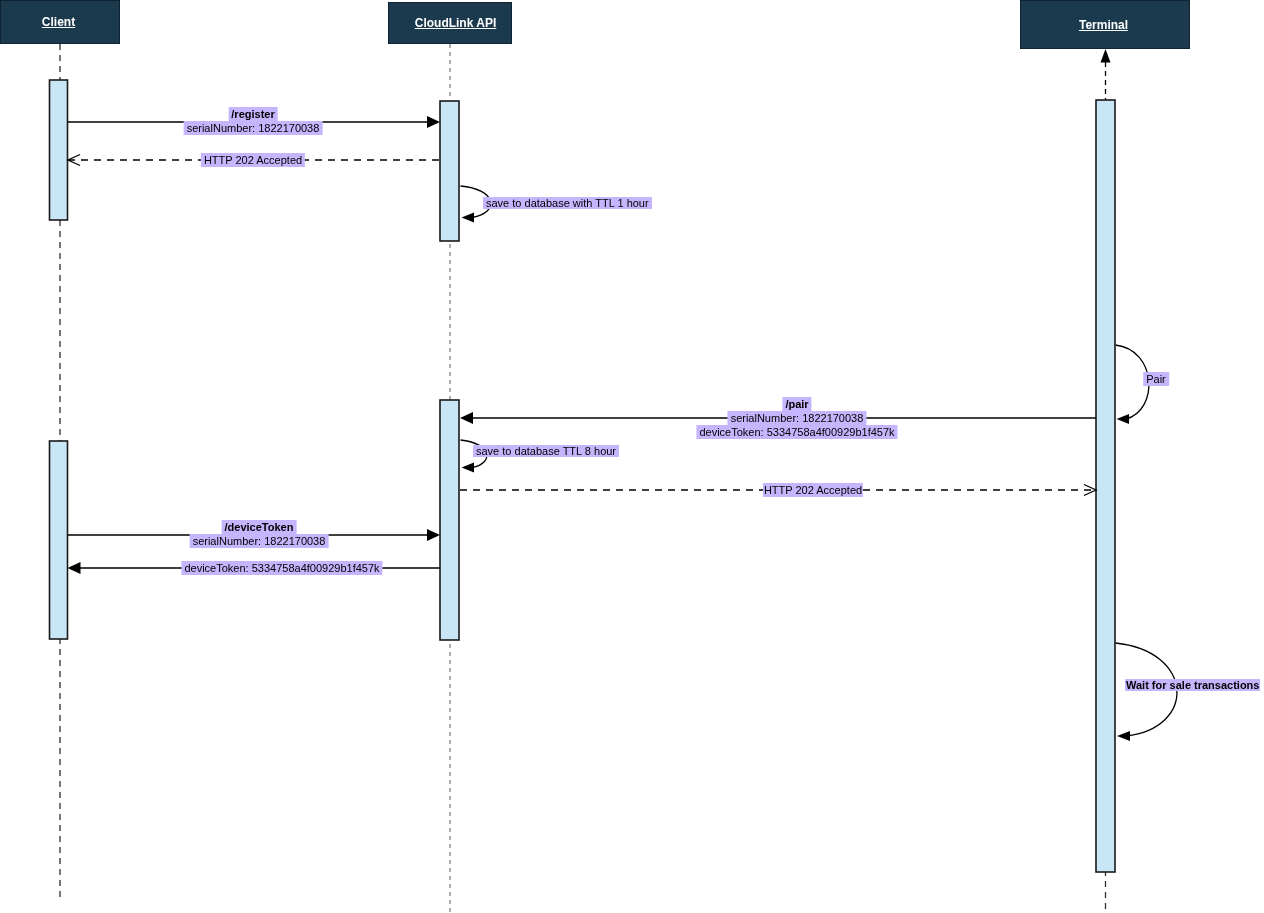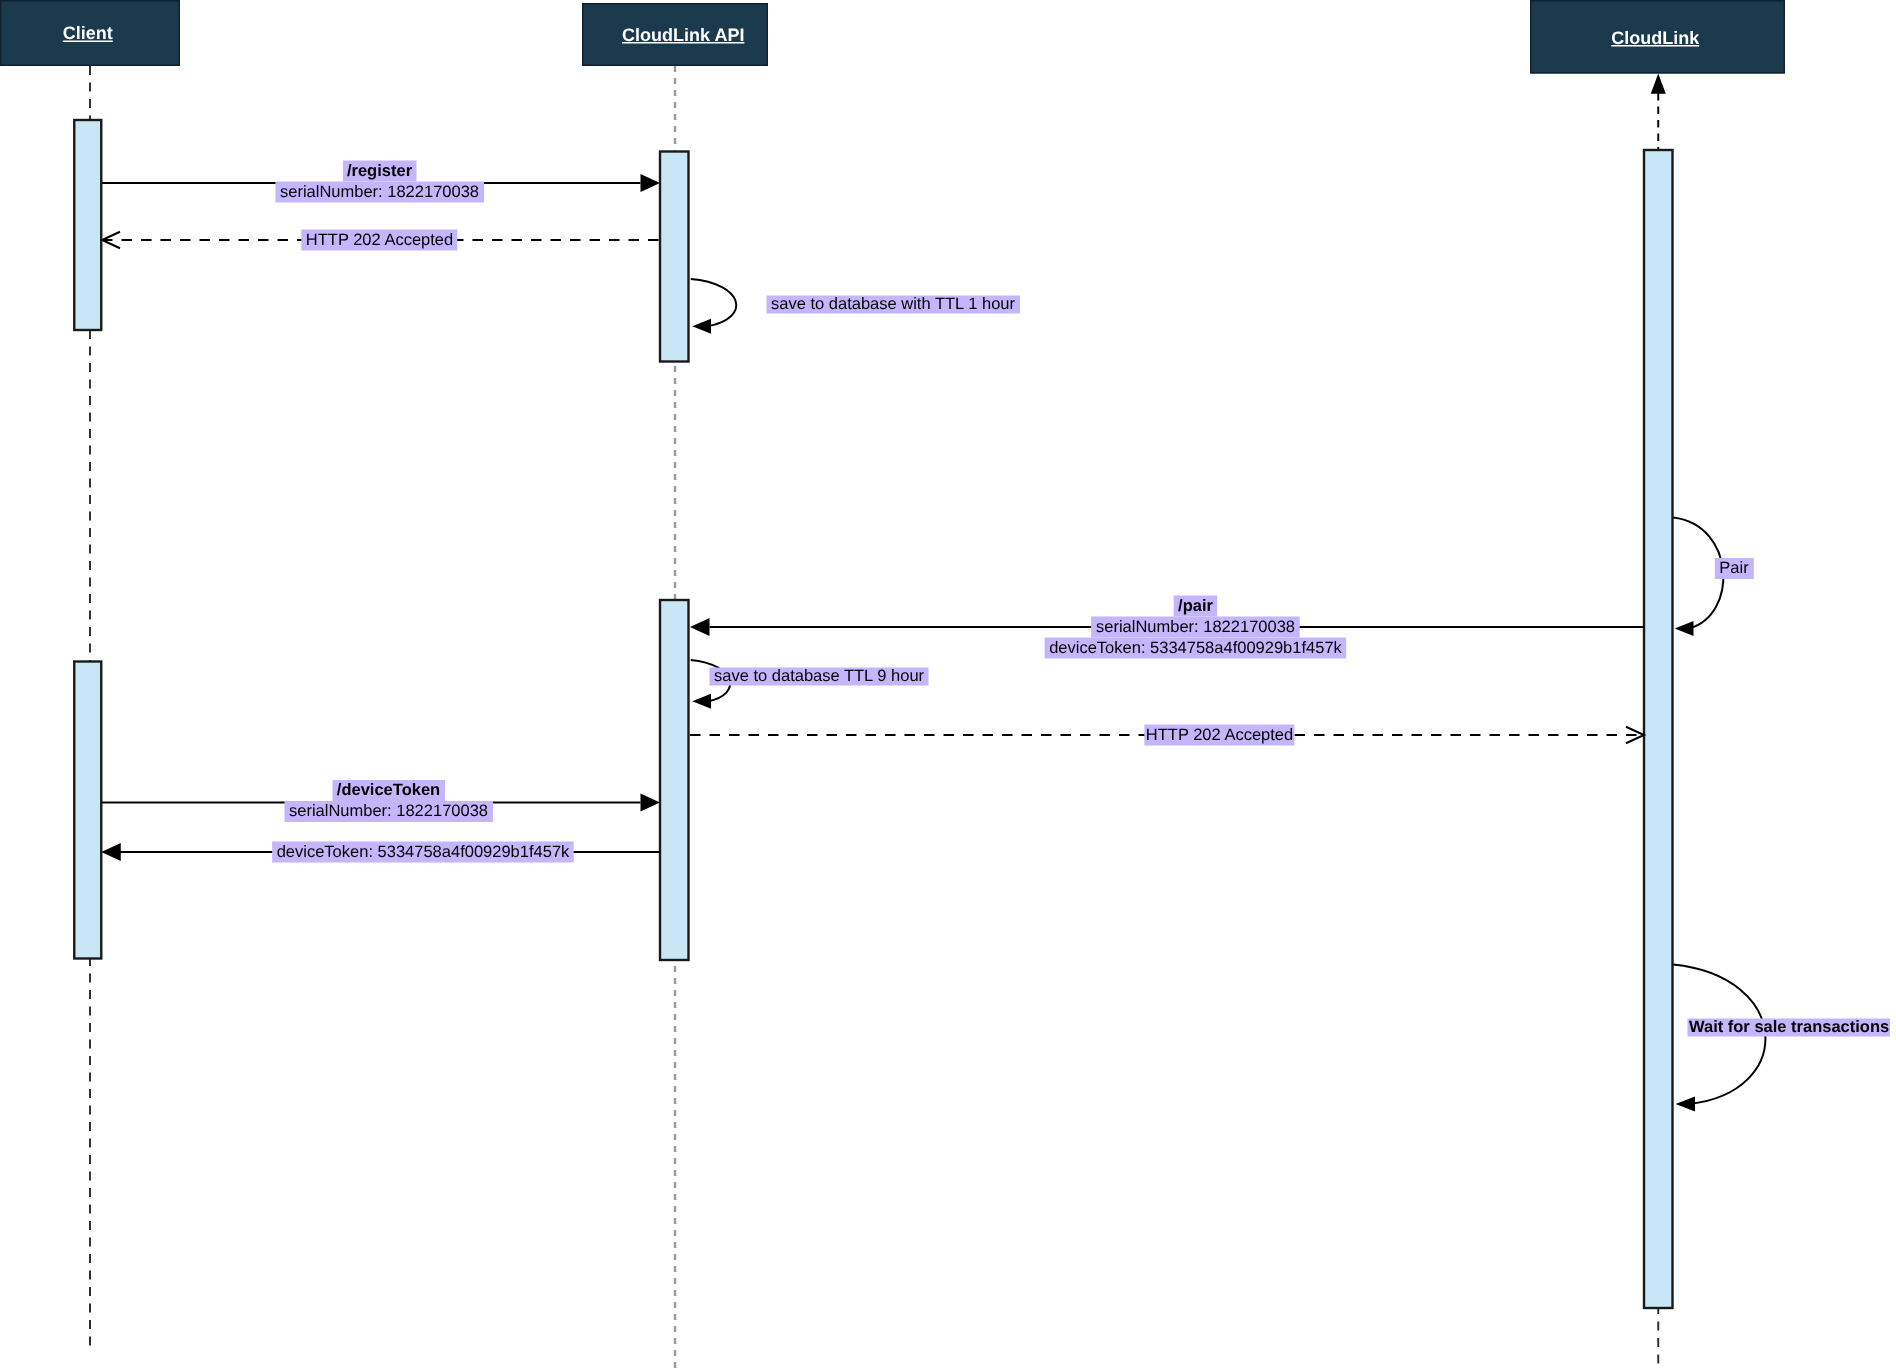--- a/index.html
+++ b/index.html
@@ -81,48 +81,48 @@
     <polygon points="1117,736 1130,731 1130,741" fill="#000"></polygon>
   </svg>
 
   <div class="actor" style="left:0;top:0;width:120px;height:44px;">
     <span>Client</span>
   </div>
   <div class="actor" style="left:388px;top:2px;width:124px;height:42px;padding-left:14px;">
     <span>CloudLink API</span>
   </div>
   <div class="actor" style="left:1020px;top:0;width:170px;height:49px;">
-    <span>CloudLink</span>
+    <span>Terminal</span>
   </div>
 
   <div class="lbl centered" style="left:253px;top:107px;">
     <div class="bg bold">/register</div>
     <div class="bg">serialNumber: 1822170038</div>
   </div>
 
   <div class="lbl centered" style="left:253px;top:153px;">
     <div class="bg">HTTP 202 Accepted</div>
   </div>
 
-  <div class="lbl" style="left:483px;top:196px;margin-left:28px;">
+  <div class="lbl" style="left:483px;top:196px;">
     <span class="bg">save to database with TTL 1 hour</span>
   </div>
 
   <div class="lbl centered" style="left:1156px;top:372px;">
     <div class="bg">Pair</div>
   </div>
 
   <div class="lbl centered" style="left:797px;top:397px;">
     <div class="bg bold">/pair</div>
     <div class="bg">serialNumber: 1822170038</div>
     <div class="bg">deviceToken: 5334758a4f00929b1f457k</div>
   </div>
 
   <div class="lbl" style="left:473px;top:444px;">
-    <span class="bg">save to database TTL 9 hour</span>
+    <span class="bg">save to database TTL 8 hour</span>
   </div>
 
   <div class="lbl centered" style="left:813px;top:483px;">
     <div class="bg" style="padding:0 1px;">HTTP 202 Accepted</div>
   </div>
 
   <div class="lbl centered" style="left:259px;top:520px;">
     <div class="bg bold">/deviceToken</div>
     <div class="bg">serialNumber: 1822170038</div>
   </div>

